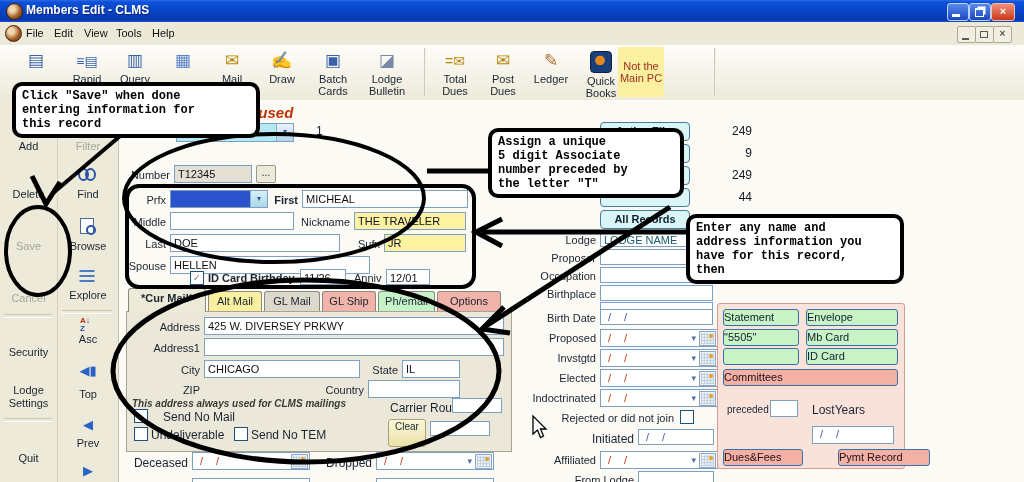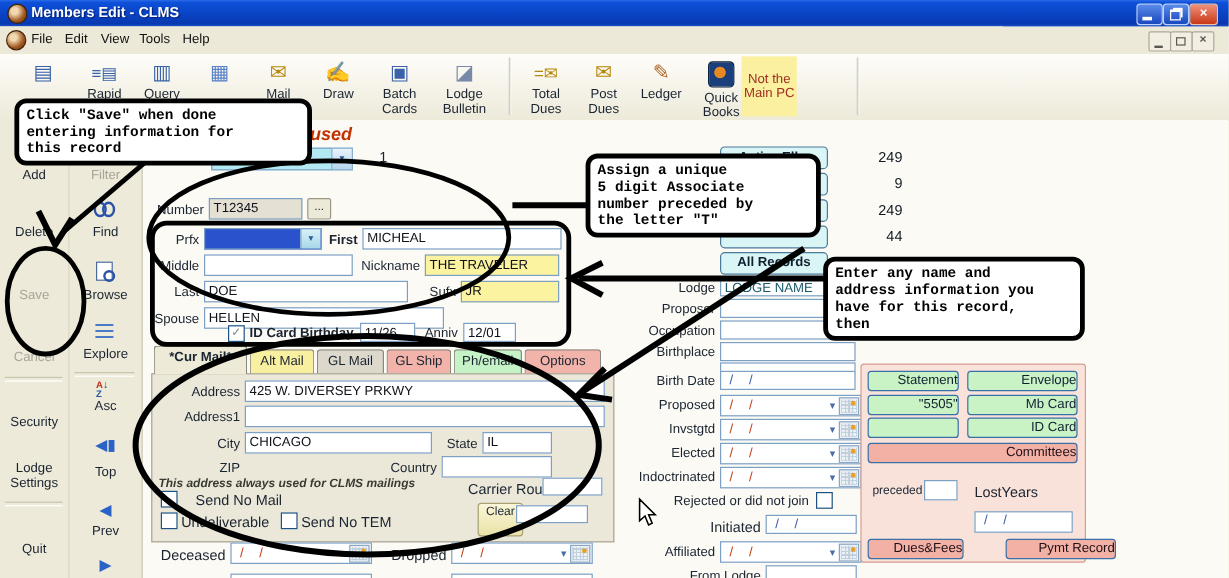--- a/index.html
+++ b/index.html
@@ -92,23 +92,23 @@
   .cal i{position:absolute;left:1px;top:1px;right:1px;bottom:1px;
     background:repeating-linear-gradient(90deg,#C2D0DC 0 1px,transparent 1px 3px),repeating-linear-gradient(0deg,#C2D0DC 0 1px,transparent 1px 3px)}
   .cal::after{content:'';position:absolute;right:2px;top:2px;width:4px;height:4px;background:#E8A020;border-radius:50%;z-index:1}
   .slfld{position:absolute;background:#fff;border:1px solid #7C9FC4;box-sizing:border-box;
     font-size:11px;color:#3A5AA8;letter-spacing:5px;padding:1px 0 0 7px}
   .cyanbtn{position:absolute;width:90px;height:19px;background:#D9F5F6;border:1px solid #4A7A9A;border-radius:4px;
     text-align:center;font-size:11px;font-weight:600;line-height:17px;box-sizing:border-box;color:#102030}
   .cnt{position:absolute;width:52px;text-align:right;font-size:12px;color:#101820}
   .pinkpanel{position:absolute;left:717px;top:303px;width:186px;height:164px;background:#F9E2DA;
     border:1px solid #D89C90;border-radius:3px}
-  .gbtn{position:absolute;background:#C9F3C4;border:1px solid #3A70A8;border-radius:3px;text-align:right;
+  .gbtn{position:absolute;background:#C9F3C4;border:1px solid #3A70A8;border-radius:3px;text-align:left;
     font-size:11px;line-height:15px;box-sizing:border-box;color:#102030}
-  .pbtn{position:absolute;background:#F3B0A4;border:1px solid #3A70A8;border-radius:3px;text-align:right;
+  .pbtn{position:absolute;background:#F3B0A4;border:1px solid #3A70A8;border-radius:3px;text-align:left;
     font-size:11px;line-height:15px;box-sizing:border-box;color:#201018}
   .unused{position:absolute;left:240px;top:104px;font-size:15px;font-weight:bold;font-style:italic;color:#C23200}
   
   .callout{position:absolute;background:#fff;border:4px solid #000;border-radius:10px;
     font-family:"Liberation Mono",monospace;font-size:12px;font-weight:600;line-height:14px;
     padding:3px 6px;white-space:pre-line;z-index:45;color:#000}
   .anno{position:absolute;left:0;top:0;width:1024px;height:482px;z-index:40;pointer-events:none}
 </style>
 </head>
 <body>
@@ -295,21 +295,21 @@
   <div class="fld" style="left:368px;top:380px;width:92px;height:18px"></div>
   <div class="note" style="left:132px;top:398px">This address always used for CLMS mailings</div>
   <div class="cb" style="left:134px;top:409px"></div>
   <div class="lbl" style="left:163px;top:410px;font-size:12px">Send No Mail</div>
   <div class="cb" style="left:134px;top:427px"></div>
   <div class="lbl" style="left:151px;top:428px;font-size:12px">Undeliverable</div>
   <div class="cb" style="left:234px;top:427px"></div>
   <div class="lbl" style="left:251px;top:428px;font-size:12px">Send No TEM</div>
   <div class="lbl" style="left:390px;top:401px;font-size:12px">Carrier Route</div>
   <div class="fld" style="left:452px;top:398px;width:50px;height:15px"></div>
-  <div class="clearbtn" style="left:398px;top:419px;width:38px;height:28px">Clear</div>
+  <div class="clearbtn" style="left:388px;top:419px;width:38px;height:28px">Clear</div>
   <div class="fld" style="left:430px;top:421px;width:60px;height:15px"></div>
 
   <div class="lbl rlbl" style="left:132px;top:456px;width:56px;font-size:12px">Deceased</div>
   <div class="dc" style="left:192px;top:452px;width:118px">
     <span class="sl">/ /</span>
     <span class="da">▾</span>
     <span class="cal">
         <i></i>
       </span>
     </div>

